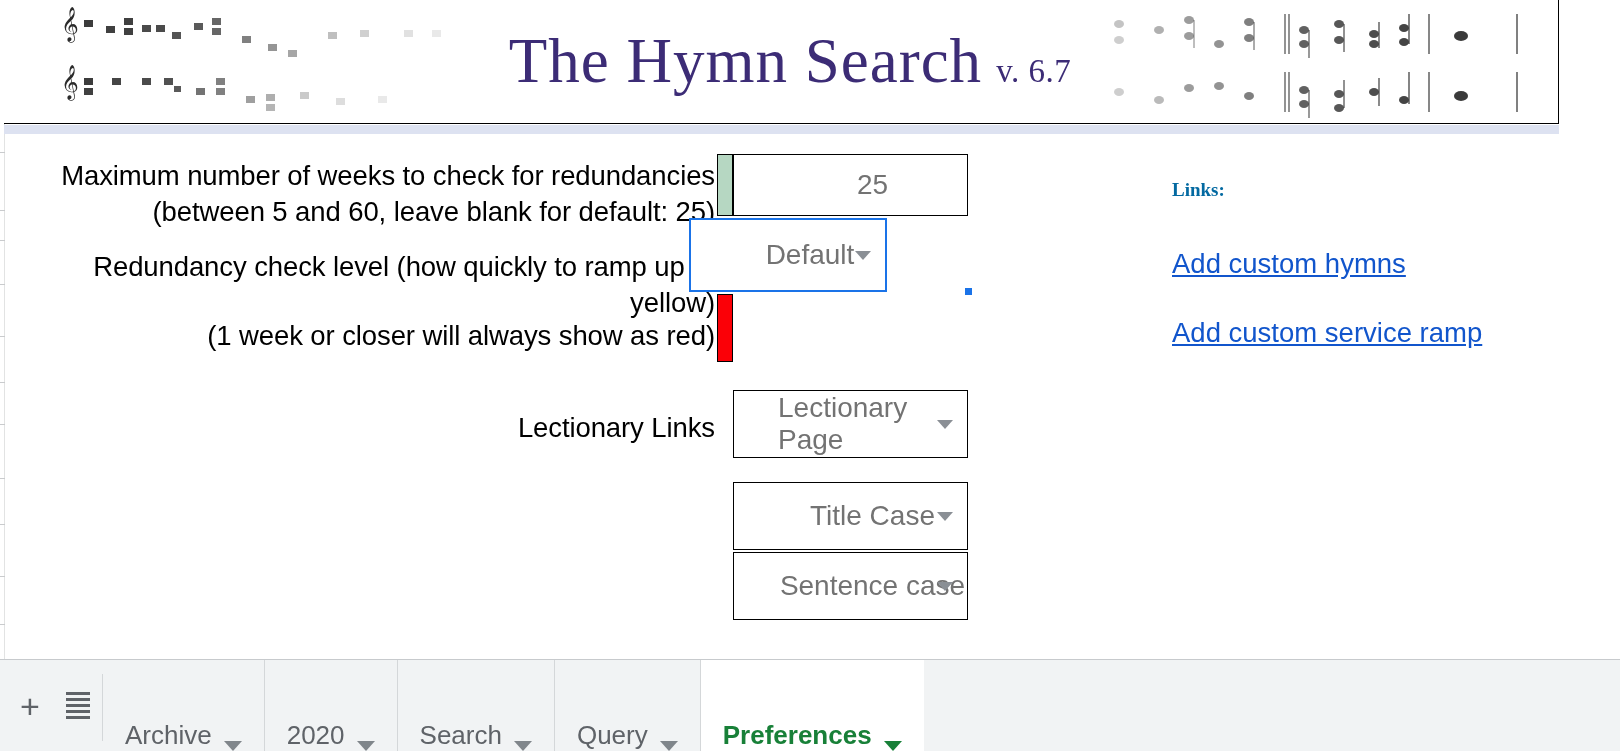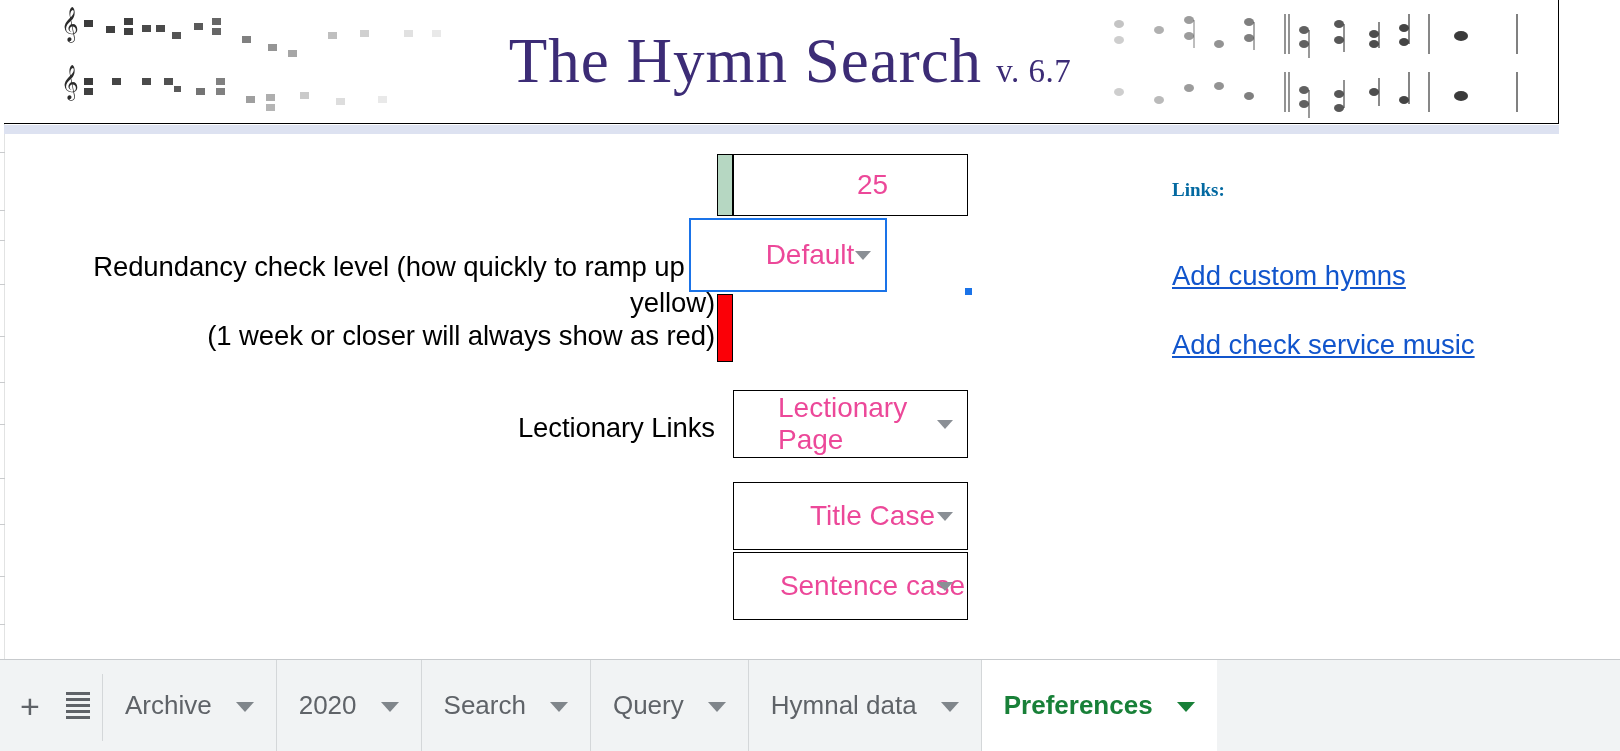--- a/index.html
+++ b/index.html
@@ -103,21 +103,21 @@
   
   .cell {
     position: absolute;
     box-sizing: border-box;
     background: #ffffff;
     border: 1px solid #000000;
     display: flex;
     align-items: center;
     justify-content: center;
     font-size: 28px;
-    color: #ec4899;
+    color: #737373;
     padding-left: 44px;
   }
   .cell.selected {
     border: 2px solid #1a73e8;
     z-index: 5;
   }
   .fill-handle {
     position: absolute;
     width: 9px; height: 9px;
     background: #1a73e8;
@@ -142,21 +142,20 @@
     color: #0369a1;
     font-family: Liberation Serif, serif;
   }
   .link {
     position: absolute;
     font-size: 27.5px;
     color: #1155cc;
     text-decoration: underline;
     cursor: pointer;
     white-space: nowrap;
-    margin-top: 12px;
   }
 
   
   .tabbar {
     position: absolute; left: 0; top: 659px;
     width: 1620px; height: 92px;
     background: #f1f3f4;
     border-top: 1px solid #c7cacd;
     box-sizing: border-box;
     display: flex;
@@ -167,21 +166,21 @@
     display: flex; align-items: center; justify-content: center;
     color: #5f6368;
     cursor: pointer;
   }
   .tb-btn.plus { margin-left: 6px; font-size: 34px; font-weight: 300; line-height: 1; }
   .tb-sep {
     width: 1px; background: #d4d7d9; margin: 14px 0 10px 0;
   }
   .tabs { display: flex; align-items: stretch; }
   .tab {
-    display: flex; align-items: center; gap: 24px;
+    display: flex; align-items: flex-end; gap: 12px;
     padding: 0 22px;
     font-size: 26px;
     color: #5f6368;
     border-right: 1px solid #d4d7d9;
     cursor: pointer;
     white-space: nowrap;
   }
   .tab .caret {
     width: 0; height: 0;
     border-left: 9px solid transparent;
@@ -359,20 +358,22 @@
         <line x1="290" y1="78" x2="290" y2="106" opacity="0.9"></line>
         <line x1="320" y1="72" x2="320" y2="104" opacity="0.95"></line>
       </g>
     </svg>
   </div>
 
   <div class="frozen-band"></div>
 
   <div class="sheet">
 
+    <div class="label" style="left:10px; top:24px; width:700px;">Maximum number of weeks to check for redundancies
+(between 5 and 60, leave blank for default: 25)</div>
     <div class="swatch" style="left:712px; top:20px; height:62px; background:#b6d7c2;"></div>
     <div class="cell" style="left:728px; top:20px; width:235px; height:62px;">25</div>
 
     <div class="label" style="left:0px; top:115px; width:710px;">Redundancy check level (how quickly to ramp up to yellow)</div>
     <div class="swatch" style="left:712px; top:84px; height:72px; background:#f9cb7b;"></div>
     <div class="cell selected" style="left:684px; top:84px; width:198px; height:74px;">
       <span>Default</span>
       <span class="dd-arrow"></span>
     </div>
     <div class="fill-handle" style="left:959px; top:153px;"></div>
@@ -391,21 +392,21 @@
       <span class="dd-arrow"></span>
     </div>
 
     <div class="cell" style="left:728px; top:418px; width:235px; height:68px;">
       <span>Sentence case</span>
       <span class="dd-arrow"></span>
     </div>
 
     <div class="links-head" style="left:1167px; top:45px;">Links:</div>
     <div class="link" style="left:1167px; top:114px;">Add custom hymns</div>
-    <div class="link" style="left:1167px; top:183px;">Add check service music</div>
+    <div class="link" style="left:1167px; top:183px;">Add custom service ramp</div>
   </div>
 
   <div class="tabbar">
     <div class="tb-btn plus">+</div>
     <div class="tb-btn">
       <span class="hamburger">
         <i></i>
           <i></i>
           <i></i>
           <i></i>
@@ -423,24 +424,20 @@
         <span class="caret"></span>
       </div>
       <div class="tab">
         <span>Search</span>
         <span class="caret"></span>
       </div>
       <div class="tab">
         <span>Query</span>
         <span class="caret"></span>
       </div>
-      <div class="tab">
-        <span>Hymnal data</span>
-        <span class="caret"></span>
-      </div>
       <div class="tab active">
         <span>Preferences</span>
         <span class="caret"></span>
       </div>
     </div>
     <div class="tabbar-rest"></div>
   </div>
 
 </div>
 

